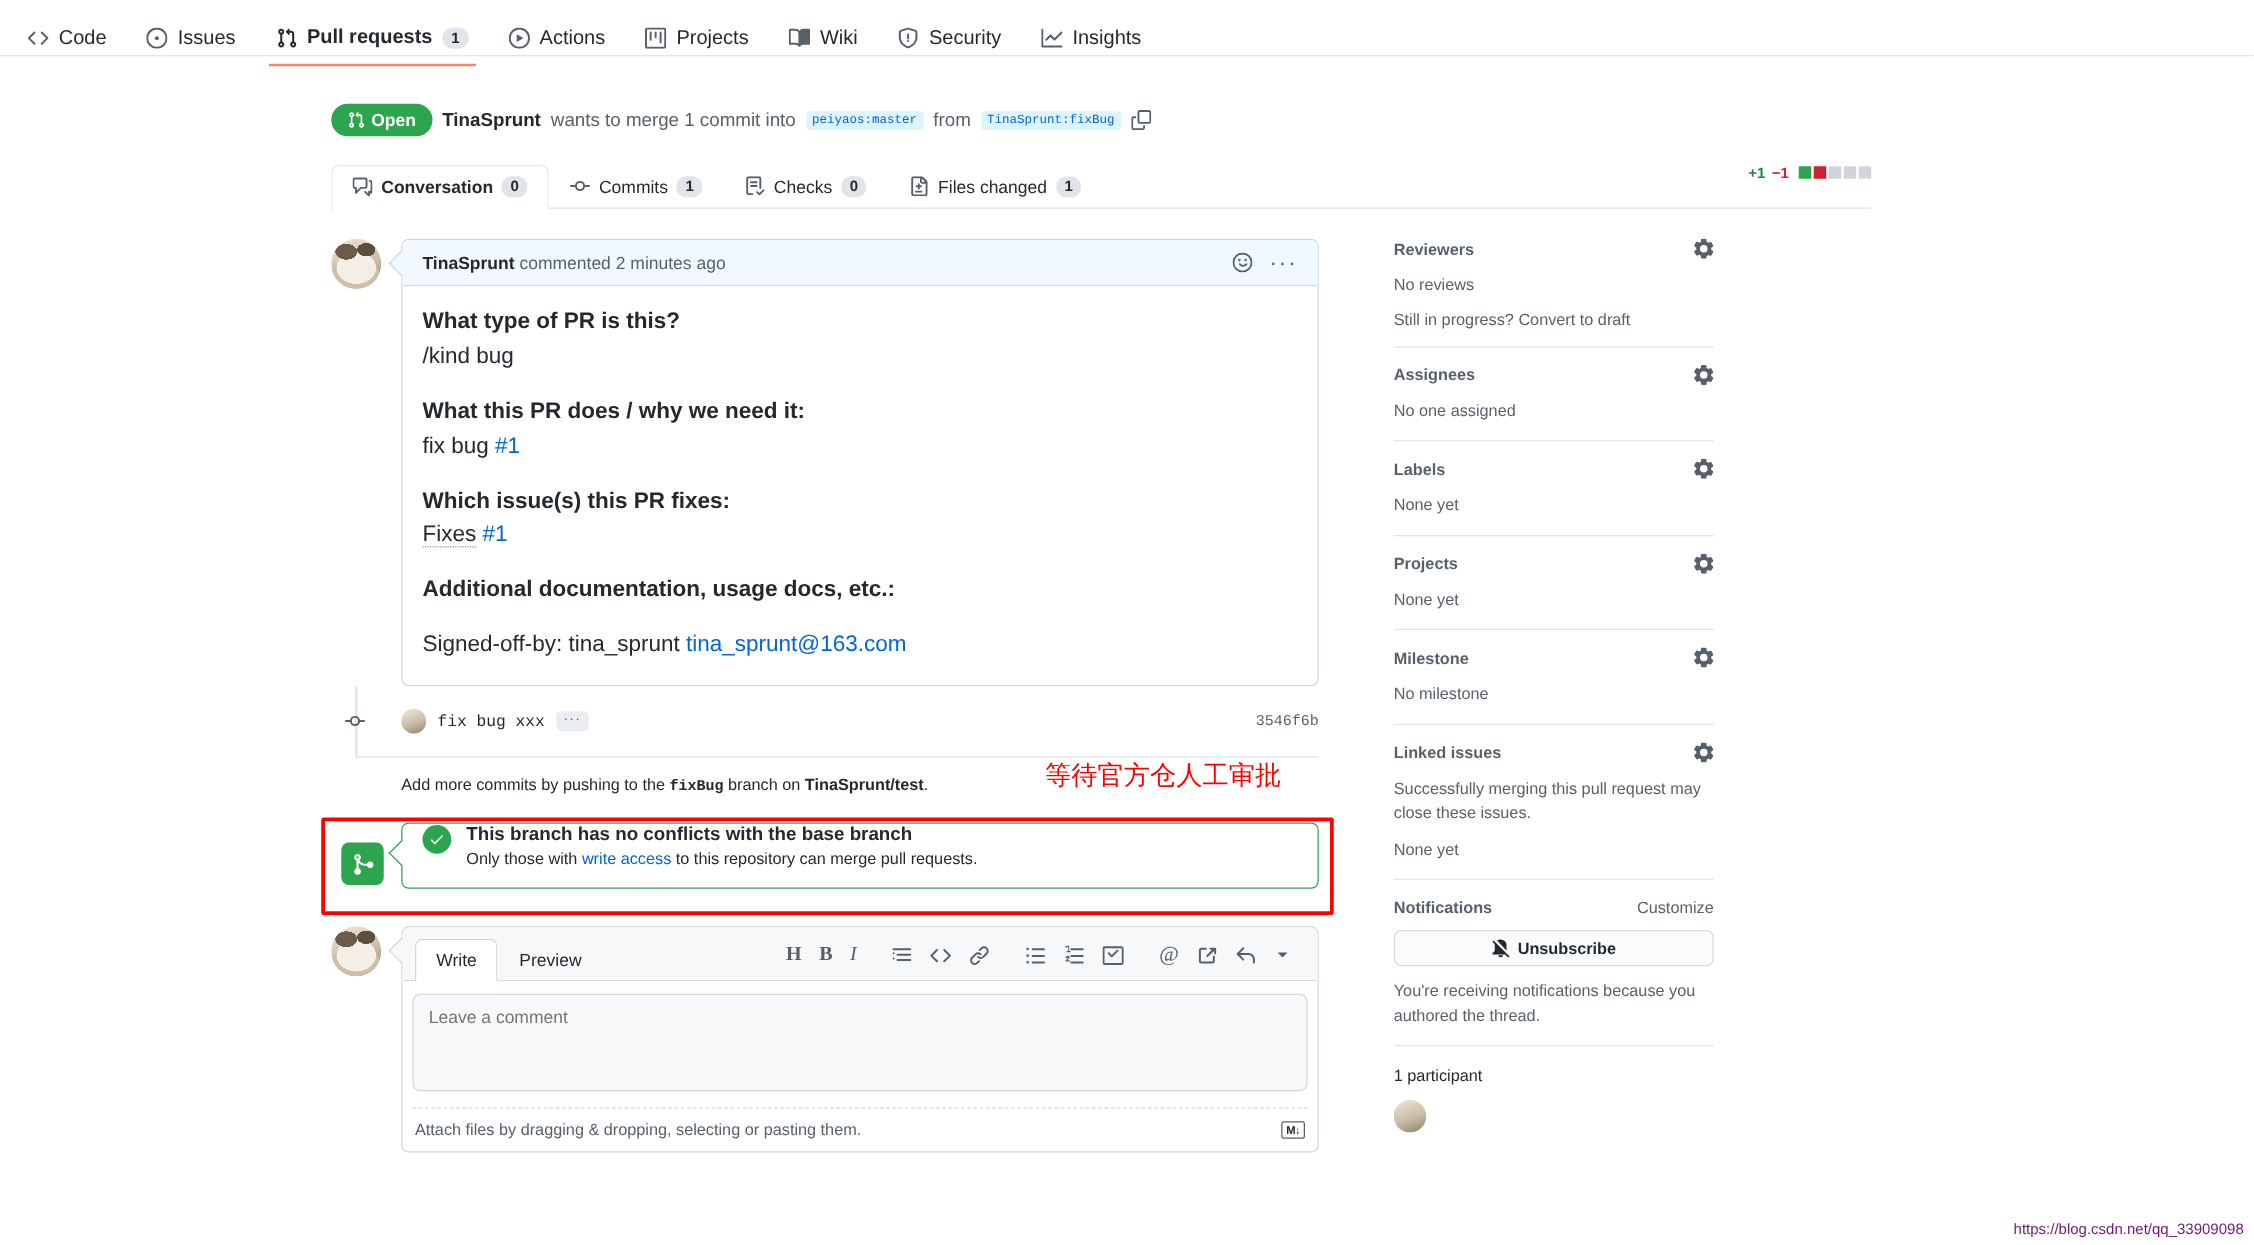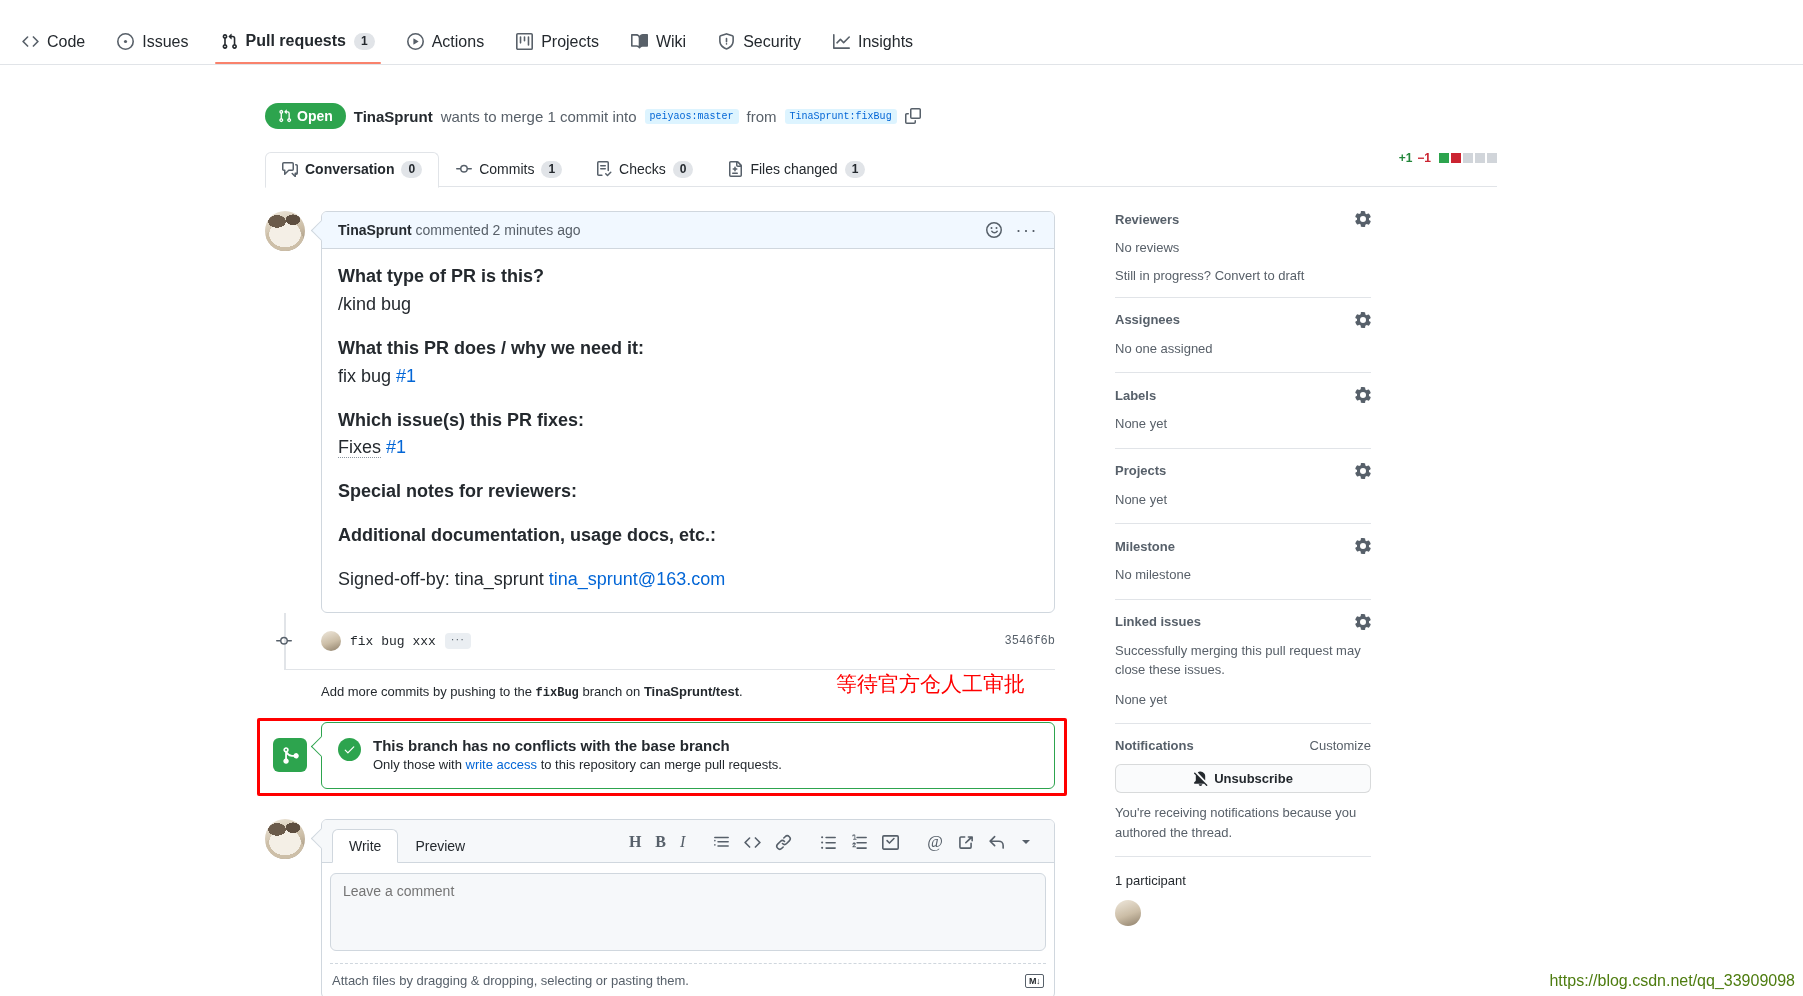--- a/index.html
+++ b/index.html
@@ -8,24 +8,24 @@
     width: 1803px; height: 996px;
     background: #ffffff;
     font-family: "Liberation Sans", sans-serif;
     color: #24292e;
     overflow: hidden;
   }
   .page { position: relative; width: 1803px; height: 996px; background:#fff; }
 
   
   .repo-nav {
-    height: 65px;
+    height: 45px;
     border-bottom: 1px solid #e1e4e8;
     display: flex;
-    align-items: flex-end;
+    align-items: flex-start;
     padding-left: 6px;
     background: #fff;
   }
   .repo-nav-inner { display:flex; align-items:flex-end; height:53px; }
   .nav-item {
     display: flex; align-items: center; gap: 8px;
     padding: 0 16px 14px 16px;
     font-size: 16px;
     color: #24292e;
     cursor: pointer;
@@ -194,21 +194,21 @@
   .merge-box {
     display:flex; align-items:flex-start; gap:0; margin-left:0px; padding: 10px 0 0 8px;
   }
   .merge-icon-sq {
     width:34px; height:34px; border-radius:6px; background:#2da44e;
     display:flex; align-items:center; justify-content:center; flex:none; margin-top:16px;
   }
   .merge-icon-sq svg { width:19px;height:19px; fill:#fff; }
   .merge-panel {
     flex:1; margin-left:14px; border:1px solid #2da44e; border-radius:6px;
-    background:#fff; padding: 14px 16px 16px 16px; position:relative;
+    background:#fff; padding: 0 16px 16px 16px; position:relative;
   }
   .merge-panel::before {
     content:""; position:absolute; left:-8px; top:16px; width:14px;height:14px;
     background:#fff; border-left:1px solid #2da44e; border-bottom:1px solid #2da44e;
     transform: rotate(45deg);
   }
   .merge-line { display:flex; align-items:flex-start; gap:12px; }
   .check-circle {
     width:23px;height:23px;border-radius:50%;background:#2da44e;flex:none;
     display:flex;align-items:center;justify-content:center; margin-top:1px;
@@ -281,21 +281,21 @@
     width:100%; border:1px solid rgba(27,31,35,.15); background:#fafbfc;
     border-radius:6px; padding:6px 10px; font-size:13px; font-weight:600;
     display:flex; align-items:center; justify-content:center; gap:6px;
     cursor:pointer; color:#24292e; margin-bottom:10px;
   }
   .unsub-btn svg { width:15px;height:15px; fill:#24292e; }
   .participant-av { width:26px;height:26px;border-radius:50%; overflow:hidden; position:relative; margin-top:9px; }
 
   .watermark {
     position:absolute; right: 8px; bottom: 6px;
-    font-size:16px; color:#4d7c0f; font-family:"Liberation Sans", sans-serif;text-align:right;
+    font-size:12px; color:#701a75; font-family:"Liberation Sans", sans-serif;text-align:right;
   }
 </style>
 </head>
 <body>
 
 <div class="page">
 
   <nav class="repo-nav">
     <div class="repo-nav-inner">
 
@@ -487,23 +487,20 @@
                   <span>/kind bug</span>
                 </p>
                 <p>
                   <span class="bold">What this PR does / why we need it:</span><br>
                   <span>fix bug </span><a class="lnk">#1</a>
                 </p>
                 <p>
                   <span class="bold">Which issue(s) this PR fixes:</span><br>
                   <span class="dotted">Fixes</span>
                   <a class="lnk">#1</a>
-                </p>
-                <p>
-                  <span class="bold">Special notes for reviewers:</span>
                 </p>
                 <p>
                   <span class="bold">Additional documentation, usage docs, etc.:</span>
                 </p>
                 <p>
                   <span>Signed-off-by: tina_sprunt </span><a class="lnk">tina_sprunt@163.com</a>
                 </p>
               </div>
             </div>
           </div>

